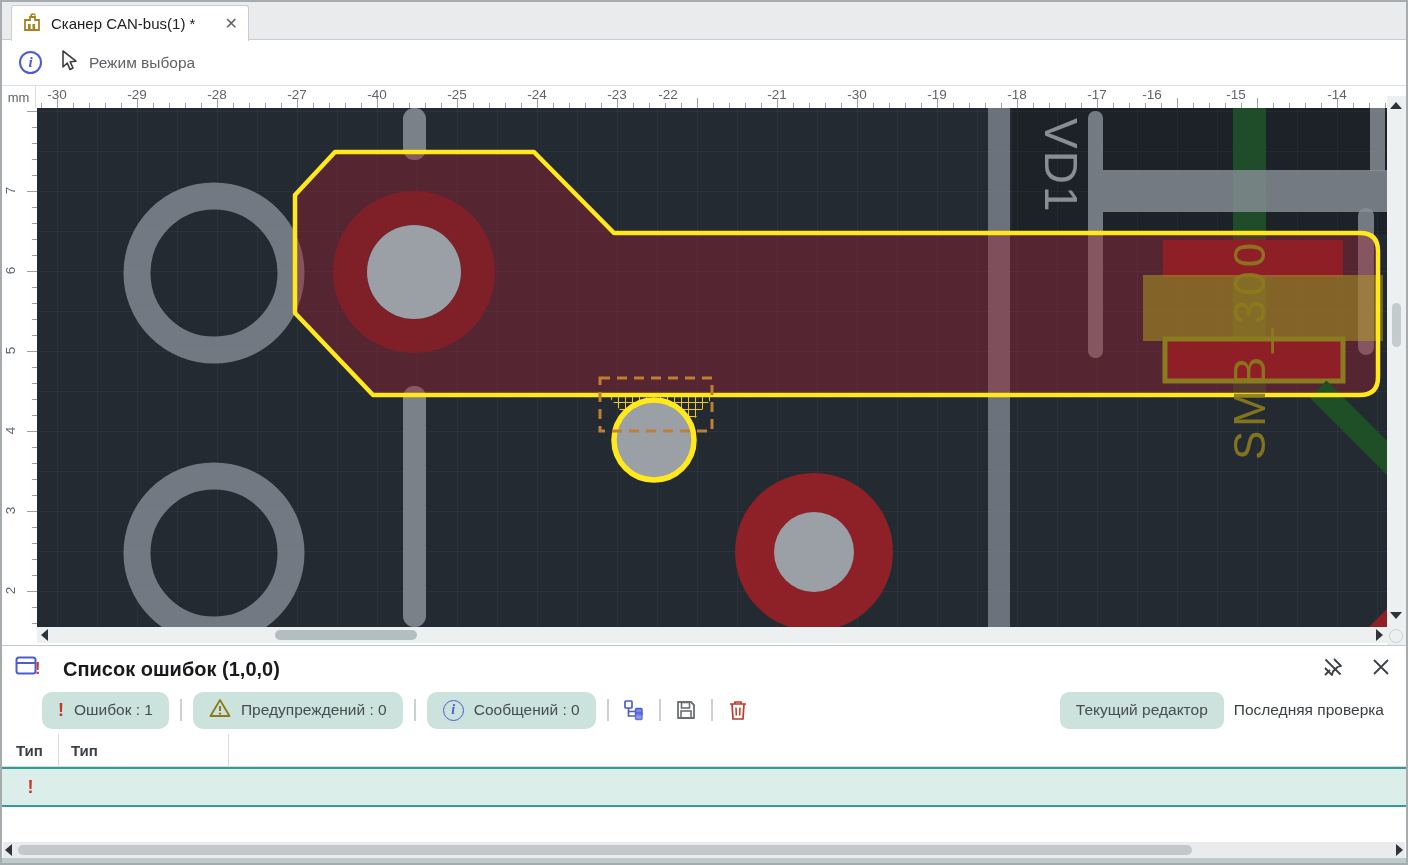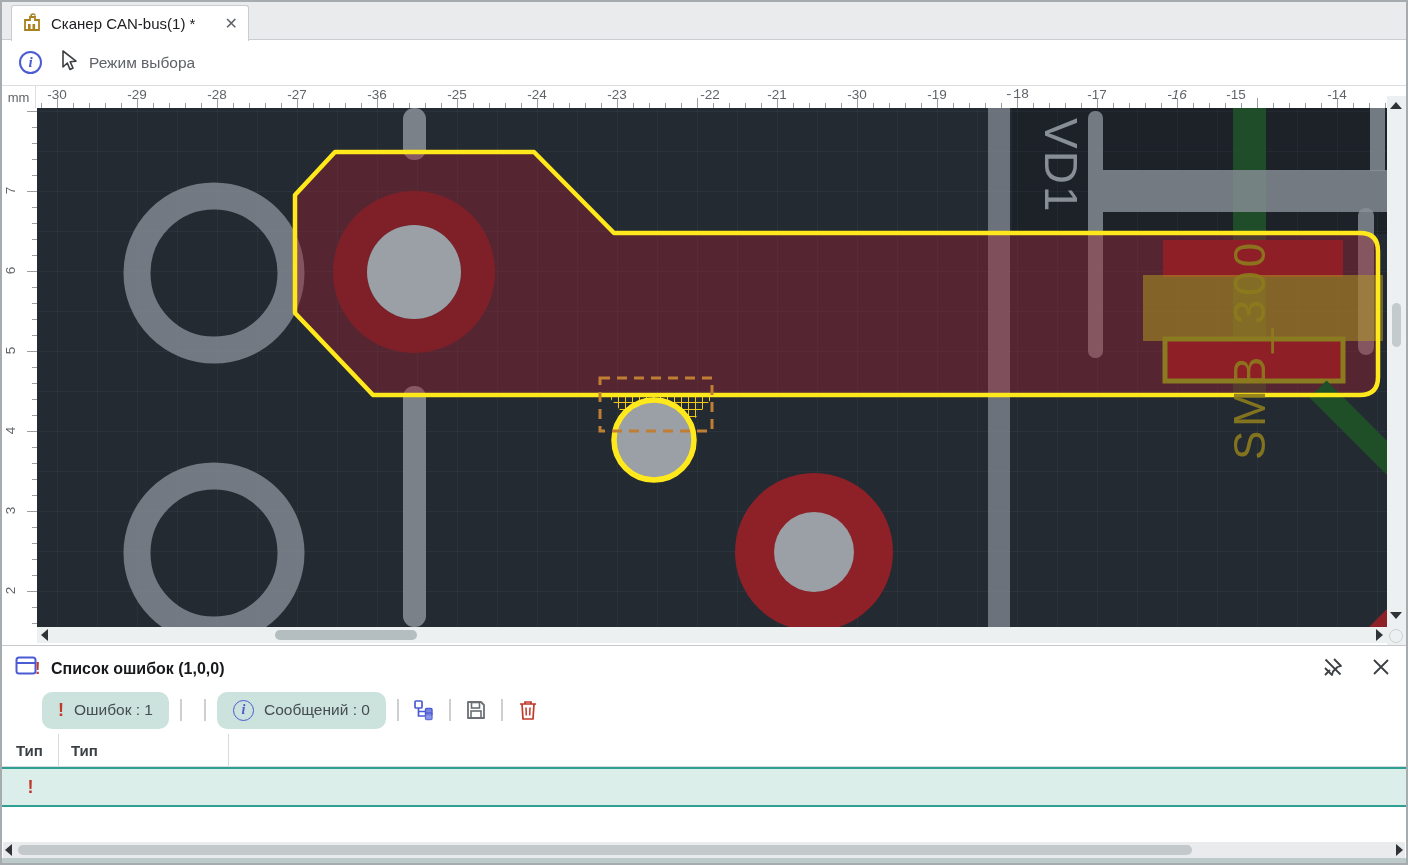--- a/index.html
+++ b/index.html
@@ -49,21 +49,21 @@
   .arr { position:absolute; width:0; height:0; }
   .arr-left  { border-top:6px solid transparent; border-bottom:6px solid transparent; border-right:7px solid #2f3337; }
   .arr-right { border-top:6px solid transparent; border-bottom:6px solid transparent; border-left:7px solid #2f3337; }
   .arr-up    { border-left:6px solid transparent; border-right:6px solid transparent; border-bottom:7px solid #2f3337; }
   .arr-down  { border-left:6px solid transparent; border-right:6px solid transparent; border-top:7px solid #2f3337; }
   .corner { position:absolute; left:1385px; top:542px; width:19px; height:18px; background:#edf0f1; }
   .corner-grip { position:absolute; left:2px; top:2px; width:14px; height:14px; border-radius:50%; border:1.5px solid #ccd1d2; }
   
   .panel { height:219px; border-top:1px solid #c6c9cc; background:#fff; display:flex; flex-direction:column; }
   .panel-header { height:40px; display:flex; align-items:center; padding:6px 16px 0 13px; }
-  .panel-title { font-size:16px; font-weight:bold; color:#17191c; margin-left:10px; }
+  .panel-title { font-size:20px; font-weight:bold; color:#17191c; margin-left:22px; }
   .panel-header-right { margin-left:auto; display:flex; align-items:center; gap:28px; }
   .panel-toolbar { height:48px; display:flex; align-items:center; padding-left:40px; padding-right:12px; }
   .pill { display:flex; align-items:center; gap:10px; background:#cbe3dc; border-radius:10px;
           height:37px; padding:0 16px; font-size:15.5px; color:#474c51; white-space:nowrap; }
   .tsep { width:2px; height:22px; background:#cdd0d3; margin:0 11px; }
   .excl { color:#c0392b; font-weight:bold; font-size:18px; }
   .toolbtn { display:flex; align-items:center; justify-content:center; width:28px; }
   .view-toggle { margin-left:auto; display:flex; align-items:center; }
   .view-sel { background:#cbe3dc; border-radius:9px; height:37px; display:flex; align-items:center;
               padding:0 16px; font-size:15.5px; color:#474c51; white-space:nowrap; }
@@ -114,31 +114,31 @@
 
 <div class="workspace">
 
   <div class="ruler-h">
     <div class="mm-box">mm</div>
     <div id="hruler-content" style="position:absolute; left:0; top:0; right:0; bottom:0;">
         <div class="hlabel" style="left: 55px;">-30</div>
         <div class="hlabel" style="left: 135px;">-29</div>
         <div class="hlabel" style="left: 215px;">-28</div>
         <div class="hlabel" style="left: 295px;">-27</div>
-        <div class="hlabel" style="left: 375px;">-36</div>
+        <div class="hlabel" style="left: 375px;">-40</div>
         <div class="hlabel" style="left: 455px;">-25</div>
         <div class="hlabel" style="left: 535px;">-24</div>
         <div class="hlabel" style="left: 615px;">-23</div>
-        <div class="hlabel" style="left: 708px;">-22</div>
+        <div class="hlabel" style="left: 666px;">-22</div>
         <div class="hlabel" style="left: 775px;">-21</div>
         <div class="hlabel" style="left: 855px;">-30</div>
         <div class="hlabel" style="left: 935px;">-19</div>
-        <div class="hlabel" style="left: 1015px; font-family: Liberation Mono, monospace;">-18</div>
+        <div class="hlabel" style="left: 1015px;">-18</div>
         <div class="hlabel" style="left: 1095px;">-17</div>
-        <div class="hlabel" style="left: 1175px; font-style: italic;">-16</div>
+        <div class="hlabel" style="left: 1150px;">-16</div>
         <div class="hlabel" style="left: 1234px;">-15</div>
         <div class="hlabel" style="left: 1335px;">-14</div>
         <div class="htick" style="left: 39px; height: 5px;"></div>
         <div class="htick" style="left: 55px; height: 10px;"></div>
         <div class="htick" style="left: 71px; height: 5px;"></div>
         <div class="htick" style="left: 87px; height: 5px;"></div>
         <div class="htick" style="left: 103px; height: 5px;"></div>
         <div class="htick" style="left: 119px; height: 5px;"></div>
         <div class="htick" style="left: 135px; height: 10px;"></div>
         <div class="htick" style="left: 151px; height: 5px;"></div>
@@ -362,20 +362,30 @@
       </span>
     </span>
   </div>
 
   <div class="panel-toolbar">
     <div class="pill">
       <span class="excl">!</span>
       <span>Ошибок : 1</span>
     </div>
     <div class="tsep"></div>
+    <div class="pill">
+      <span>
+        <svg width="22" height="20" viewBox="0 0 22 20">
+          <path d="M11 2 L20.5 18 L1.5 18 Z" fill="none" stroke="#8a7a1e" stroke-width="1.8" stroke-linejoin="round"></path>
+          <line x1="11" y1="8" x2="11" y2="13" stroke="#8a7a1e" stroke-width="2"></line>
+          <circle cx="11" cy="15.6" r="1.2" fill="#8a7a1e"></circle>
+        </svg>
+      </span>
+      <span>Предупреждений : 0</span>
+    </div>
     <div class="tsep"></div>
     <div class="pill">
       <span style="width:21px;height:21px;border:1.8px solid #4a5bd4;border-radius:50%;color:#4a5bd4;font-family:'Liberation Serif',serif;font-style:italic;font-weight:bold;font-size:14px;display:flex;align-items:center;justify-content:center;">i</span>
       <span>Сообщений : 0</span>
     </div>
     <div class="tsep"></div>
     <span class="toolbtn">
       <svg width="22" height="22" viewBox="0 0 22 22">
         <rect x="2" y="2" width="7" height="7" rx="1" fill="none" stroke="#4a5bd4" stroke-width="1.7"></rect>
         <path d="M5.5 9 L5.5 17 L12 17 M5.5 12.5 L12 12.5" fill="none" stroke="#4a5bd4" stroke-width="1.7"></path>
@@ -393,20 +403,24 @@
     </span>
     <div class="tsep"></div>
     <span class="toolbtn">
       <svg width="20" height="22" viewBox="0 0 20 22">
         <path d="M2 5 L18 5 M7 5 L7 3 L13 3 L13 5" fill="none" stroke="#c0392b" stroke-width="1.7"></path>
         <path d="M4 5 L5 20 L15 20 L16 5" fill="none" stroke="#c0392b" stroke-width="1.7"></path>
         <line x1="8" y1="8.5" x2="8.3" y2="16.5" stroke="#c0392b" stroke-width="1.5"></line>
         <line x1="12" y1="8.5" x2="11.7" y2="16.5" stroke="#c0392b" stroke-width="1.5"></line>
       </svg>
     </span>
+    <div class="view-toggle">
+      <span class="view-sel">Текущий редактор</span>
+      <span class="view-plain">Последняя проверка</span>
+    </div>
   </div>
 
   <div class="etable">
     <div class="thead">
       <div class="th-sev">Тип</div>
       <div class="th-type">Тип</div>
     </div>
     <div class="erow">
       <div class="td-sev excl">!</div>
     </div>

